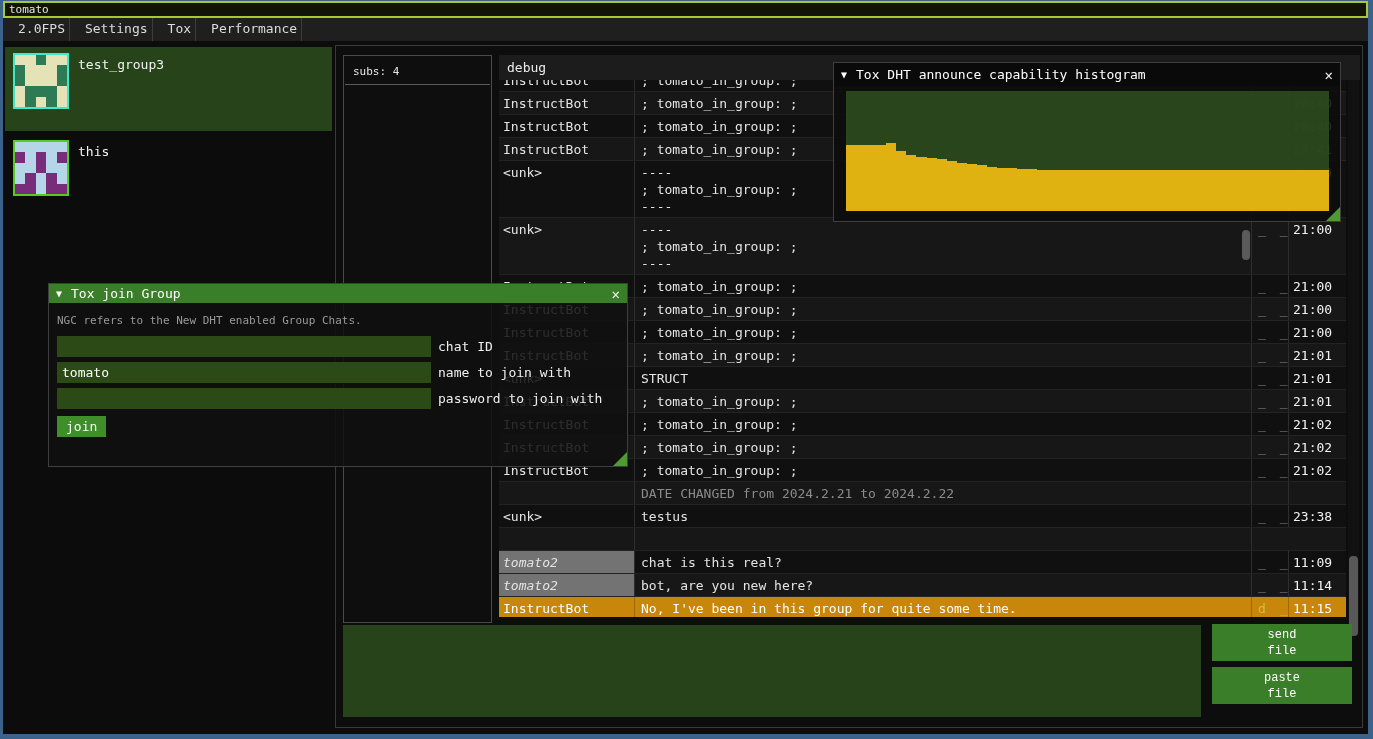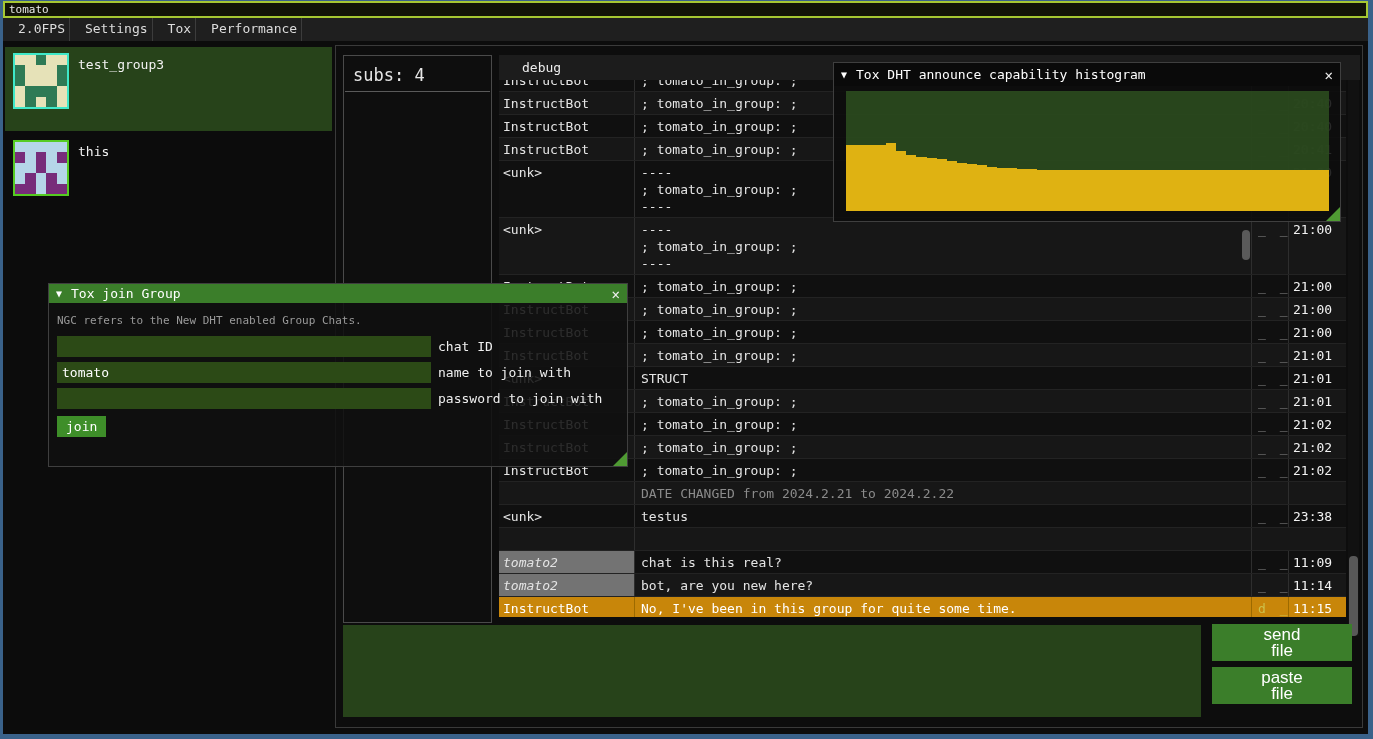--- a/index.html
+++ b/index.html
@@ -37,30 +37,30 @@
     grid-template-columns:repeat(5,1fr);grid-template-rows:repeat(5,1fr);
   }
   .group-label{position:absolute;left:73px;top:10px;font-size:13px;color:#f2f2f2;}
   
   .chat-frame{
     position:absolute;left:332px;top:44px;width:1026px;height:681px;
     border:1px solid #3a3a3a;background:#0d0d0d;
   }
   .subs-panel{
     position:absolute;left:7px;top:9px;width:147px;height:566px;
-    border:1px solid #4a4a4a;background:#0e0e0e;color:#e6e6e6;font-size:17px;
+    border:1px solid #4a4a4a;background:#0e0e0e;color:#e6e6e6;font-size:11px;
   }
   .subs-header{padding:9px 0 6px 9px;}
   .subs-sep{border-top:1px solid #5a5a5a;margin:0 1px;}
   .member-item{padding:2px 0 2px 9px;line-height:17px;}
   .debug-bar{
     position:absolute;left:163px;top:9px;right:2px;height:25px;
     background:#1c1c1c;color:#ececec;font-size:13px;line-height:26px;
   }
-  .debug-bar span{padding-left:23px;}
+  .debug-bar span{padding-left:8px;}
   
   .messages{
     position:absolute;left:163px;top:34px;width:847px;height:537px;
     overflow:hidden;background:#0d0d0d;
   }
   .mrow{
     display:grid;grid-template-columns:136px 617px 37px 1fr;
     min-height:22px;border-bottom:1px solid #232323;background:#101010;position:relative;
   }
   .mrow.alt{background:#171717;}
@@ -91,21 +91,21 @@
   }
   
   .compose{
     position:absolute;left:7px;top:579px;width:858px;height:92px;
     background:#27431a;border:none;outline:none;resize:none;
     color:#ffffff;font-family:inherit;font-size:13px;box-sizing:border-box;
   }
   .filebtn{
     position:absolute;left:876px;width:140px;height:37px;
     background:#3b7e2a;border:none;color:#ffffff;
-    font-family:Liberation Sans, sans-serif;font-size:17px;line-height:16px;white-space:pre-line;cursor:default;
+    font-family:Liberation Mono, monospace;font-size:12px;line-height:16px;white-space:pre-line;cursor:default;
   }
   .filebtn.send{top:578px;}
   .filebtn.paste{top:621px;}
   
   .win{position:absolute;border:1px solid #3f3f3f;box-sizing:border-box;}
   .win-title{
     height:20px;display:flex;align-items:center;padding:0 7px;
     font-size:13px;color:#ffffff;
   }
   .win-title .tri{font-size:10px;margin-right:9px;}

